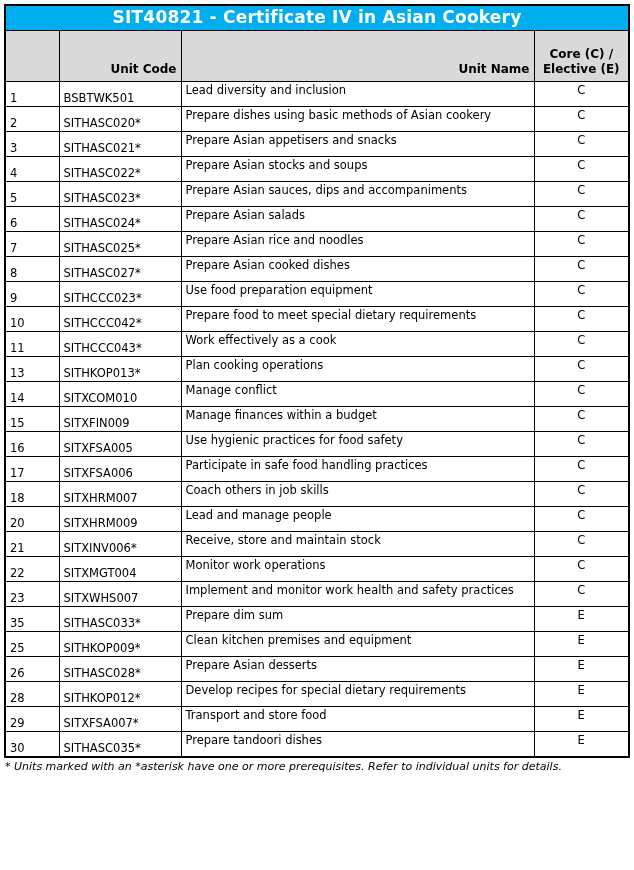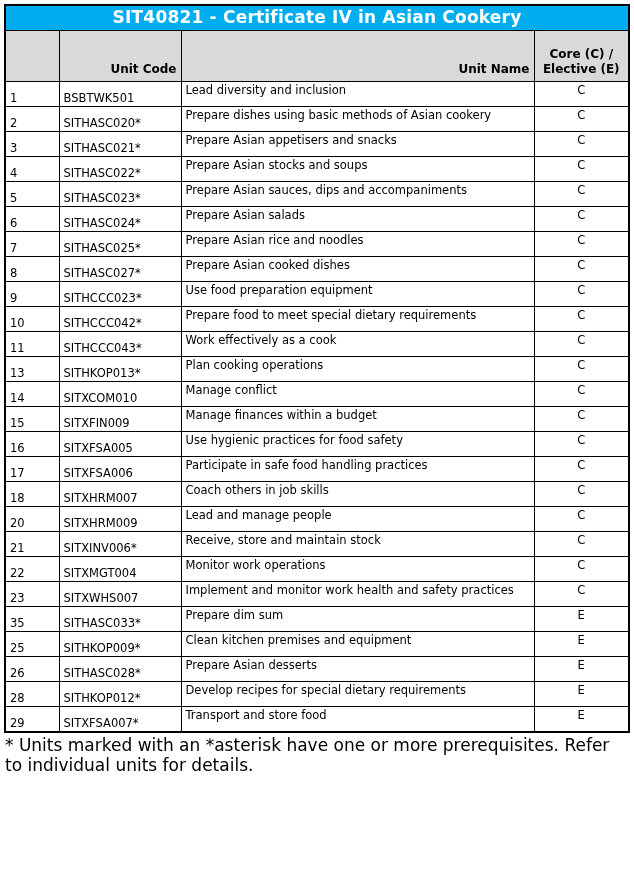--- a/index.html
+++ b/index.html
@@ -81,21 +81,22 @@
     padding-left: 7px;
     padding-top: 3px;
     margin-top: 44px;
   }
   td.cell-type {
     vertical-align: top;
     text-align: center;
     padding-top: 2px;
   }
   .footnote {
-    font-size: 17px;
+    font-size: 11px;
+    font-style: italic;
     padding: 2px 0 0 1px;
     color: #000;
   }
 </style>
 </head>
 <body>
 
 <div class="page">
   <table class="unit-table">
     <colgroup>
@@ -294,16 +295,22 @@
     <td class="cell-type">E</td>
   </tr>
 
   <tr class="data-row">
     <td class="cell-num">29</td>
     <td class="cell-code">SITXFSA007*</td>
     <td class="cell-name">Transport and store food</td>
     <td class="cell-type">E</td>
   </tr>
 
+  <tr class="data-row">
+    <td class="cell-num">30</td>
+    <td class="cell-code">SITHASC035*</td>
+    <td class="cell-name">Prepare tandoori dishes</td>
+    <td class="cell-type">E</td>
+  </tr>
 </tbody>
   </table>
   <div class="footnote">* Units marked with an *asterisk have one or more prerequisites. Refer to individual units for details.</div>
 </div>
 
 </body></html>

